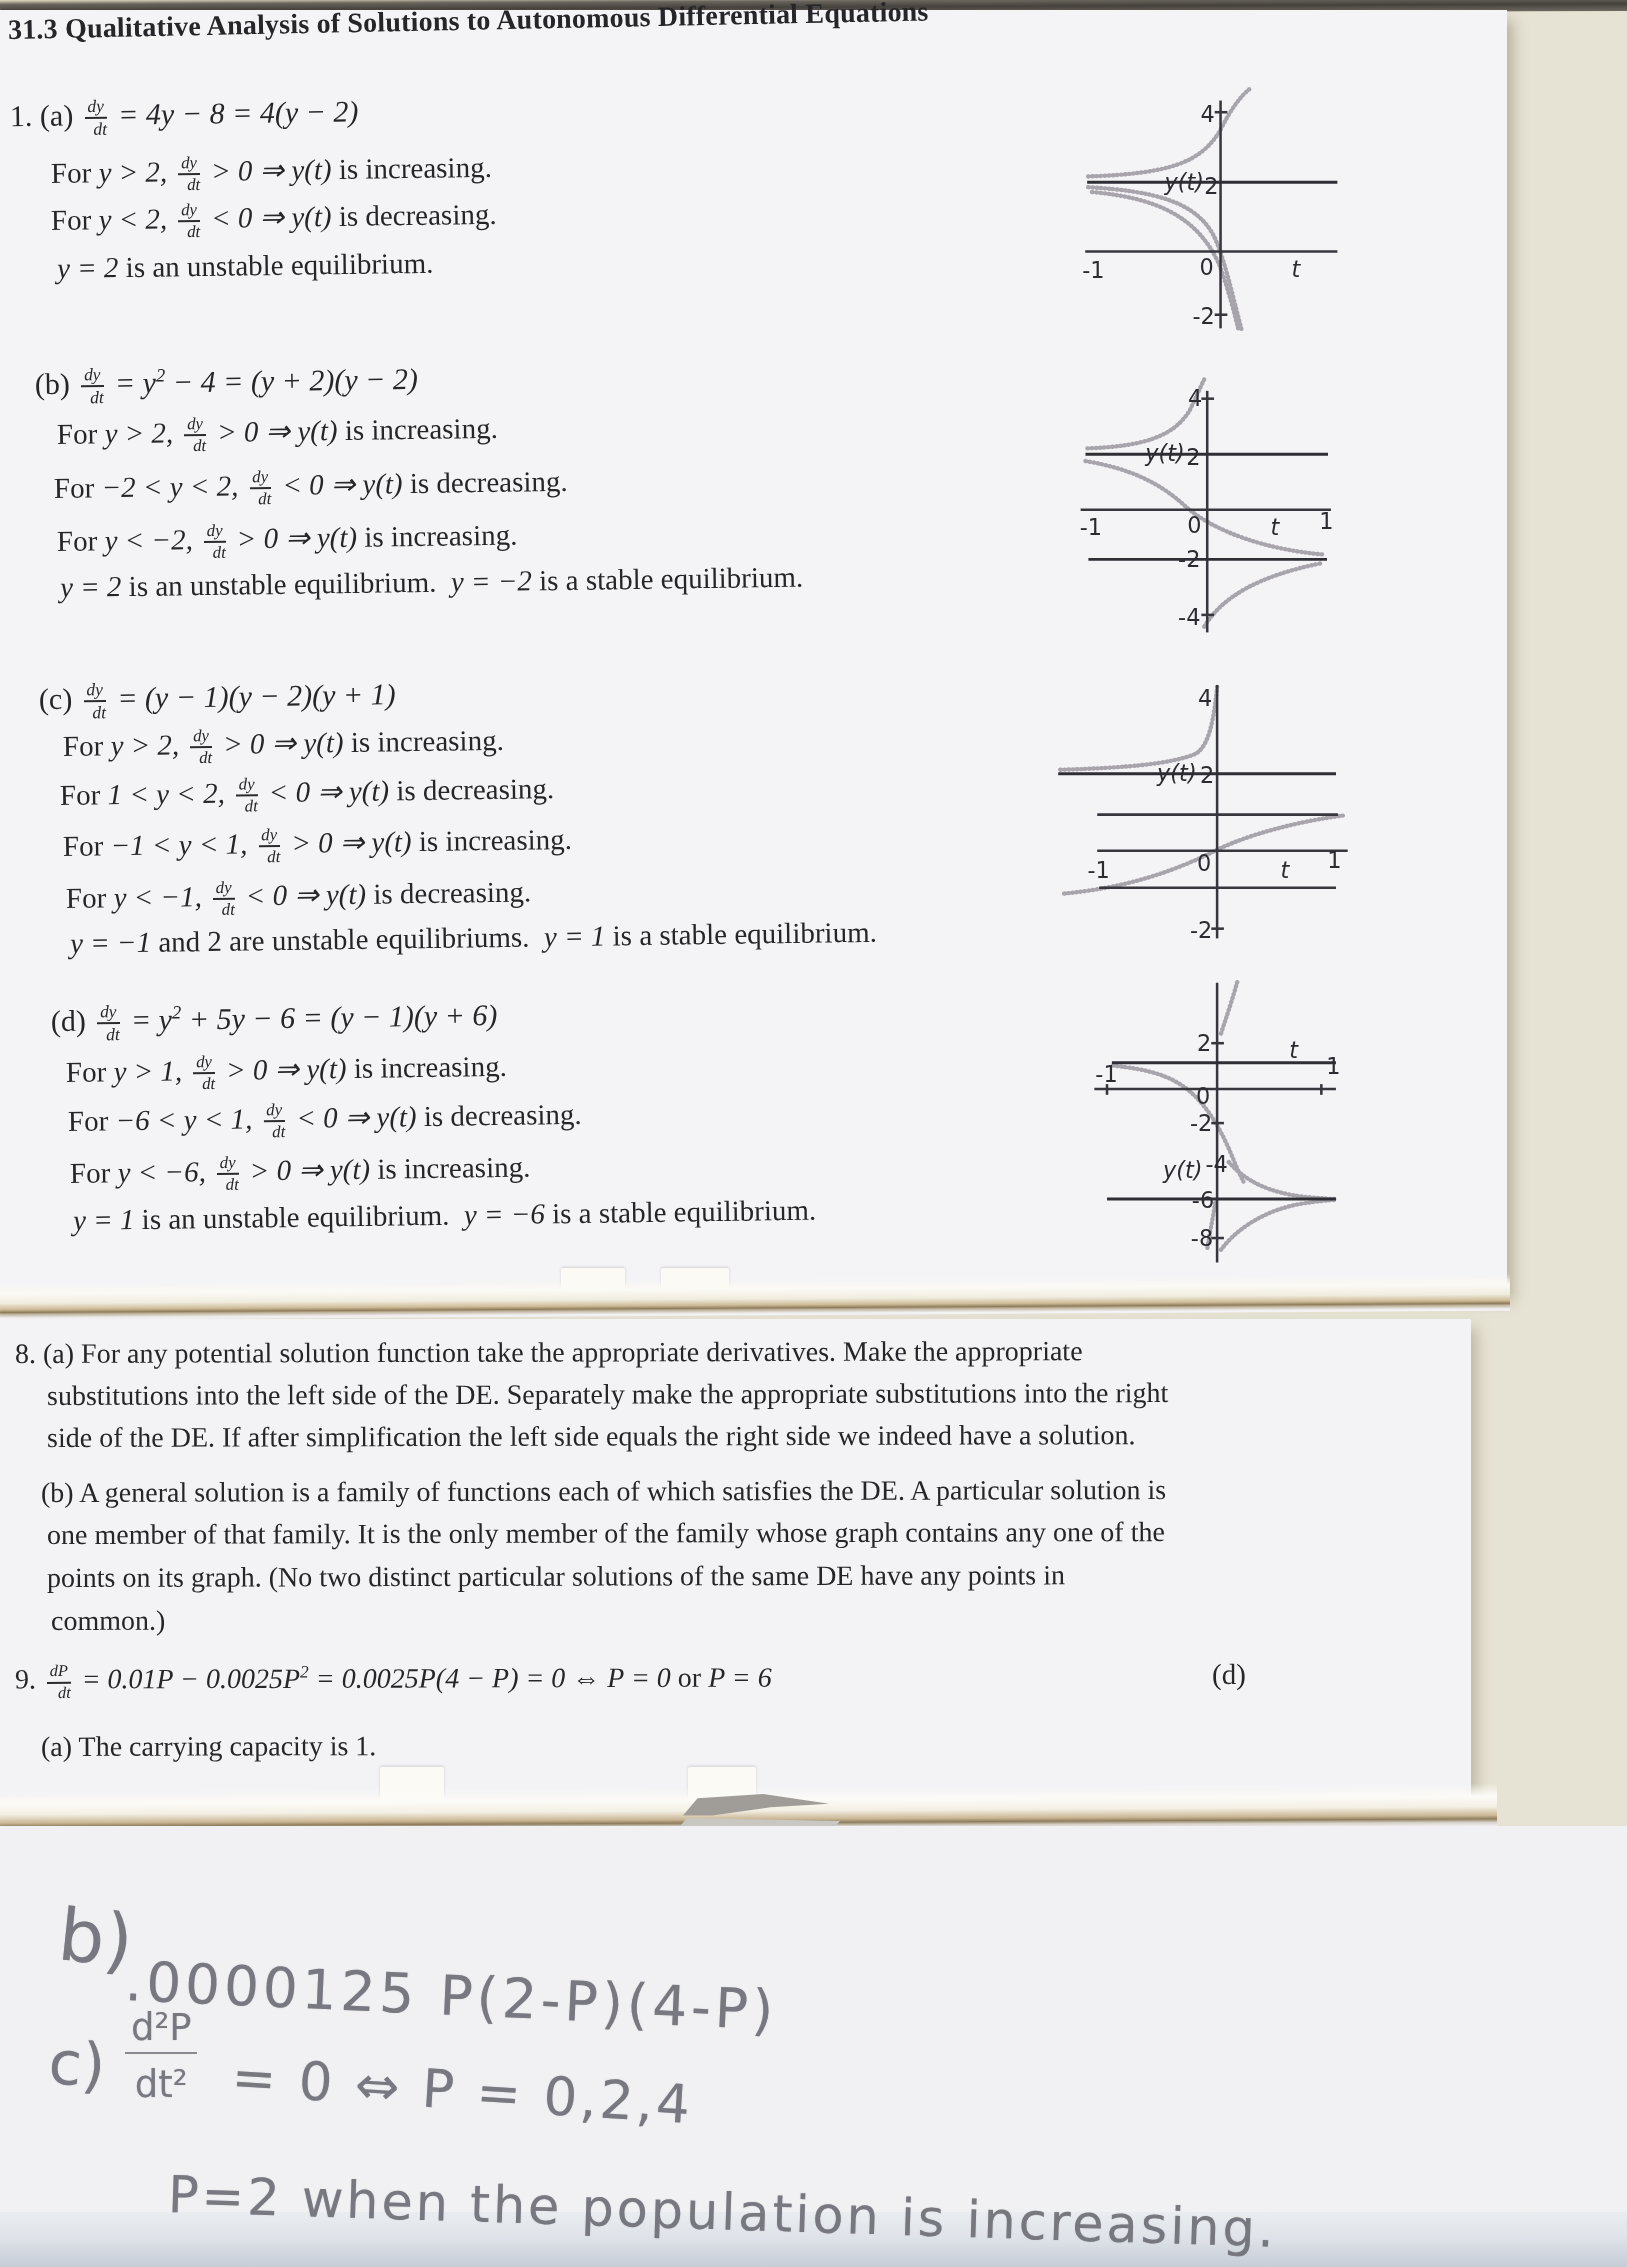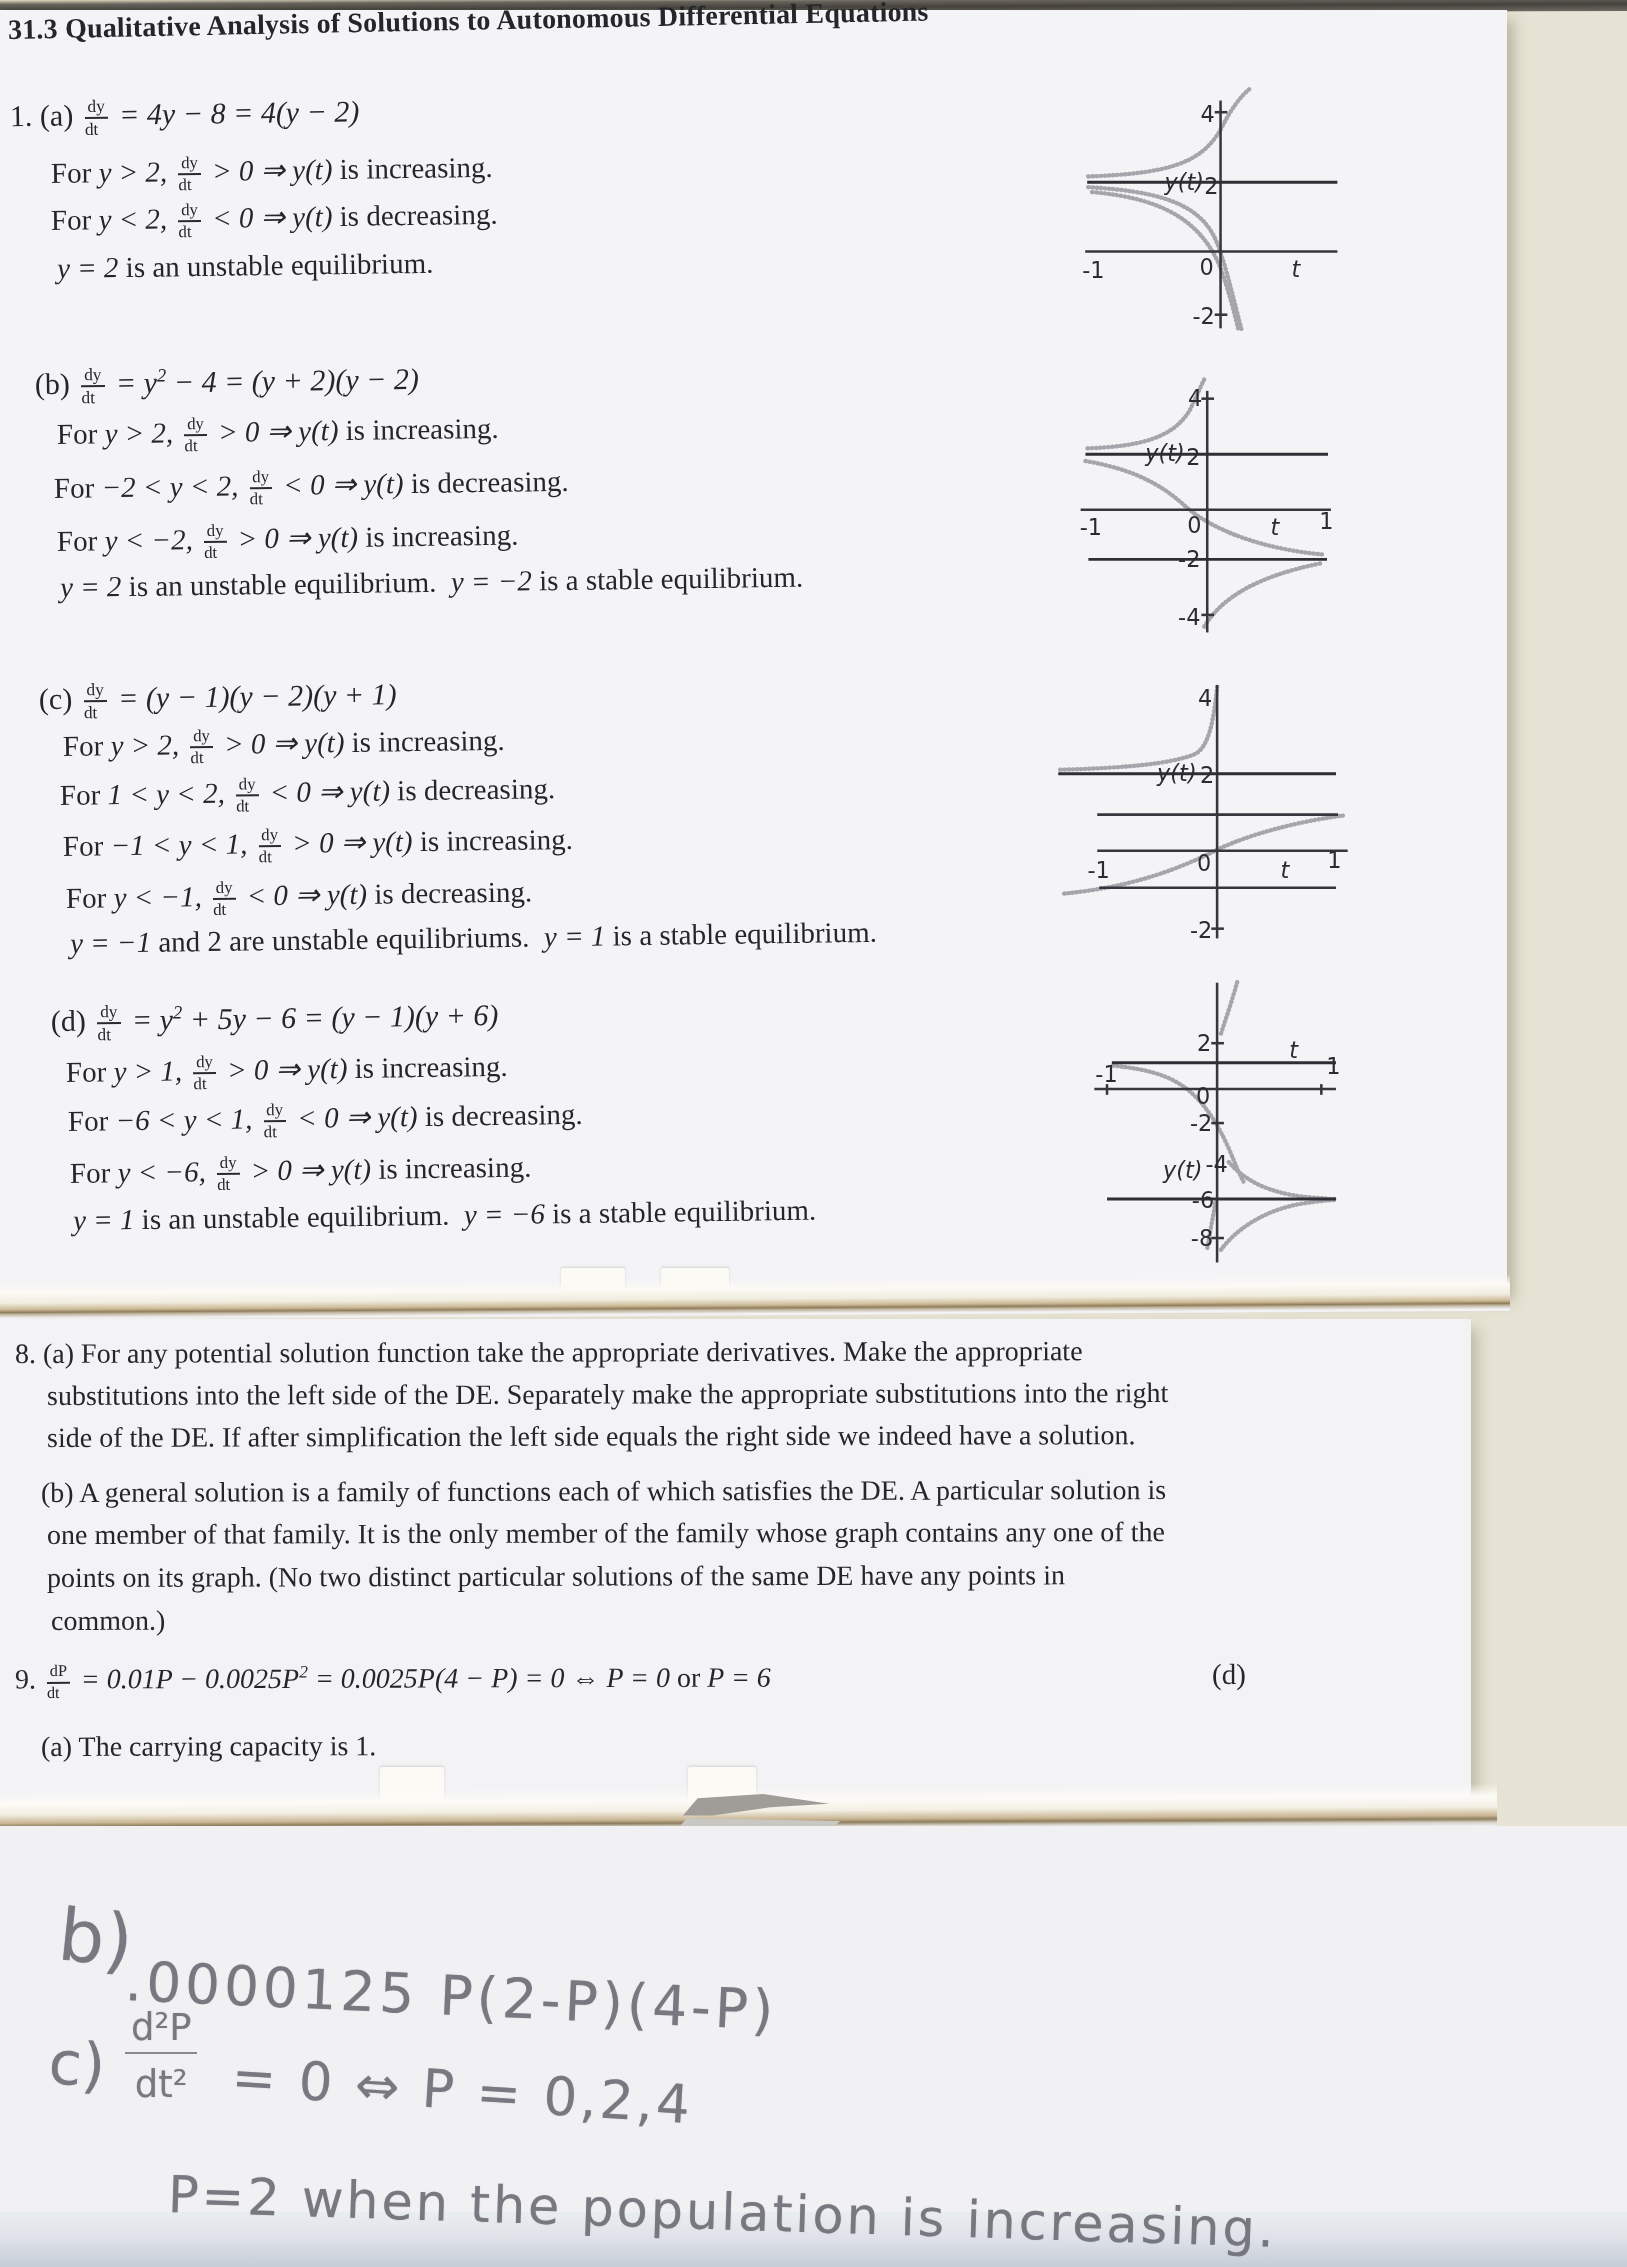--- a/index.html
+++ b/index.html
@@ -27,22 +27,22 @@
                background:linear-gradient(to bottom,#eaedf0 0%, #dfe3e9 45%, #c5ccd6 100%);}
 
   
   #title{position:absolute;left:7.8px;top:13.7px;margin:0;font-size:28px;font-weight:bold;white-space:nowrap;
          transform:rotate(-1.15deg);transform-origin:0 50%;letter-spacing:0.2px;}
   .ml{position:absolute;white-space:nowrap;font-size:29px;transform:rotate(-0.8deg);transform-origin:0 50%;}
   .eq{font-size:30px;}
   .tl2{position:absolute;white-space:nowrap;font-size:28px;transform:rotate(-0.15deg);transform-origin:0 50%;}
   .it{font-style:italic;}
   sup{font-size:.62em;font-style:italic;}
-  .frac{display:inline-block;vertical-align:-.55em;text-align:left;font-size:.58em;line-height:1.08;
-        margin:0 3.9px;}
+  .frac{display:inline-block;vertical-align:-.55em;text-align:right;font-size:.58em;line-height:1.08;
+        font-style:italic;margin:0 3.9px;}
   .frac .num{display:block;border-bottom:2px solid #2a2a2f;padding:0 2.9px 1px;}
   .frac .den{display:block;padding-top:1px;}
 
   
   .graph{position:absolute;}
   .graph text{font-family:"DejaVu Sans", sans-serif;font-size:23px;fill:#2b2b31;}
   .ax{stroke:#37363c;stroke-width:2.6;fill:none;}
   .axh{stroke:#2f2e34;stroke-width:3;fill:none;}
   .curve{fill:none;stroke:#a7a5ab;stroke-width:4.5;stroke-dasharray:.6 3.6;stroke-linecap:round;}
 

